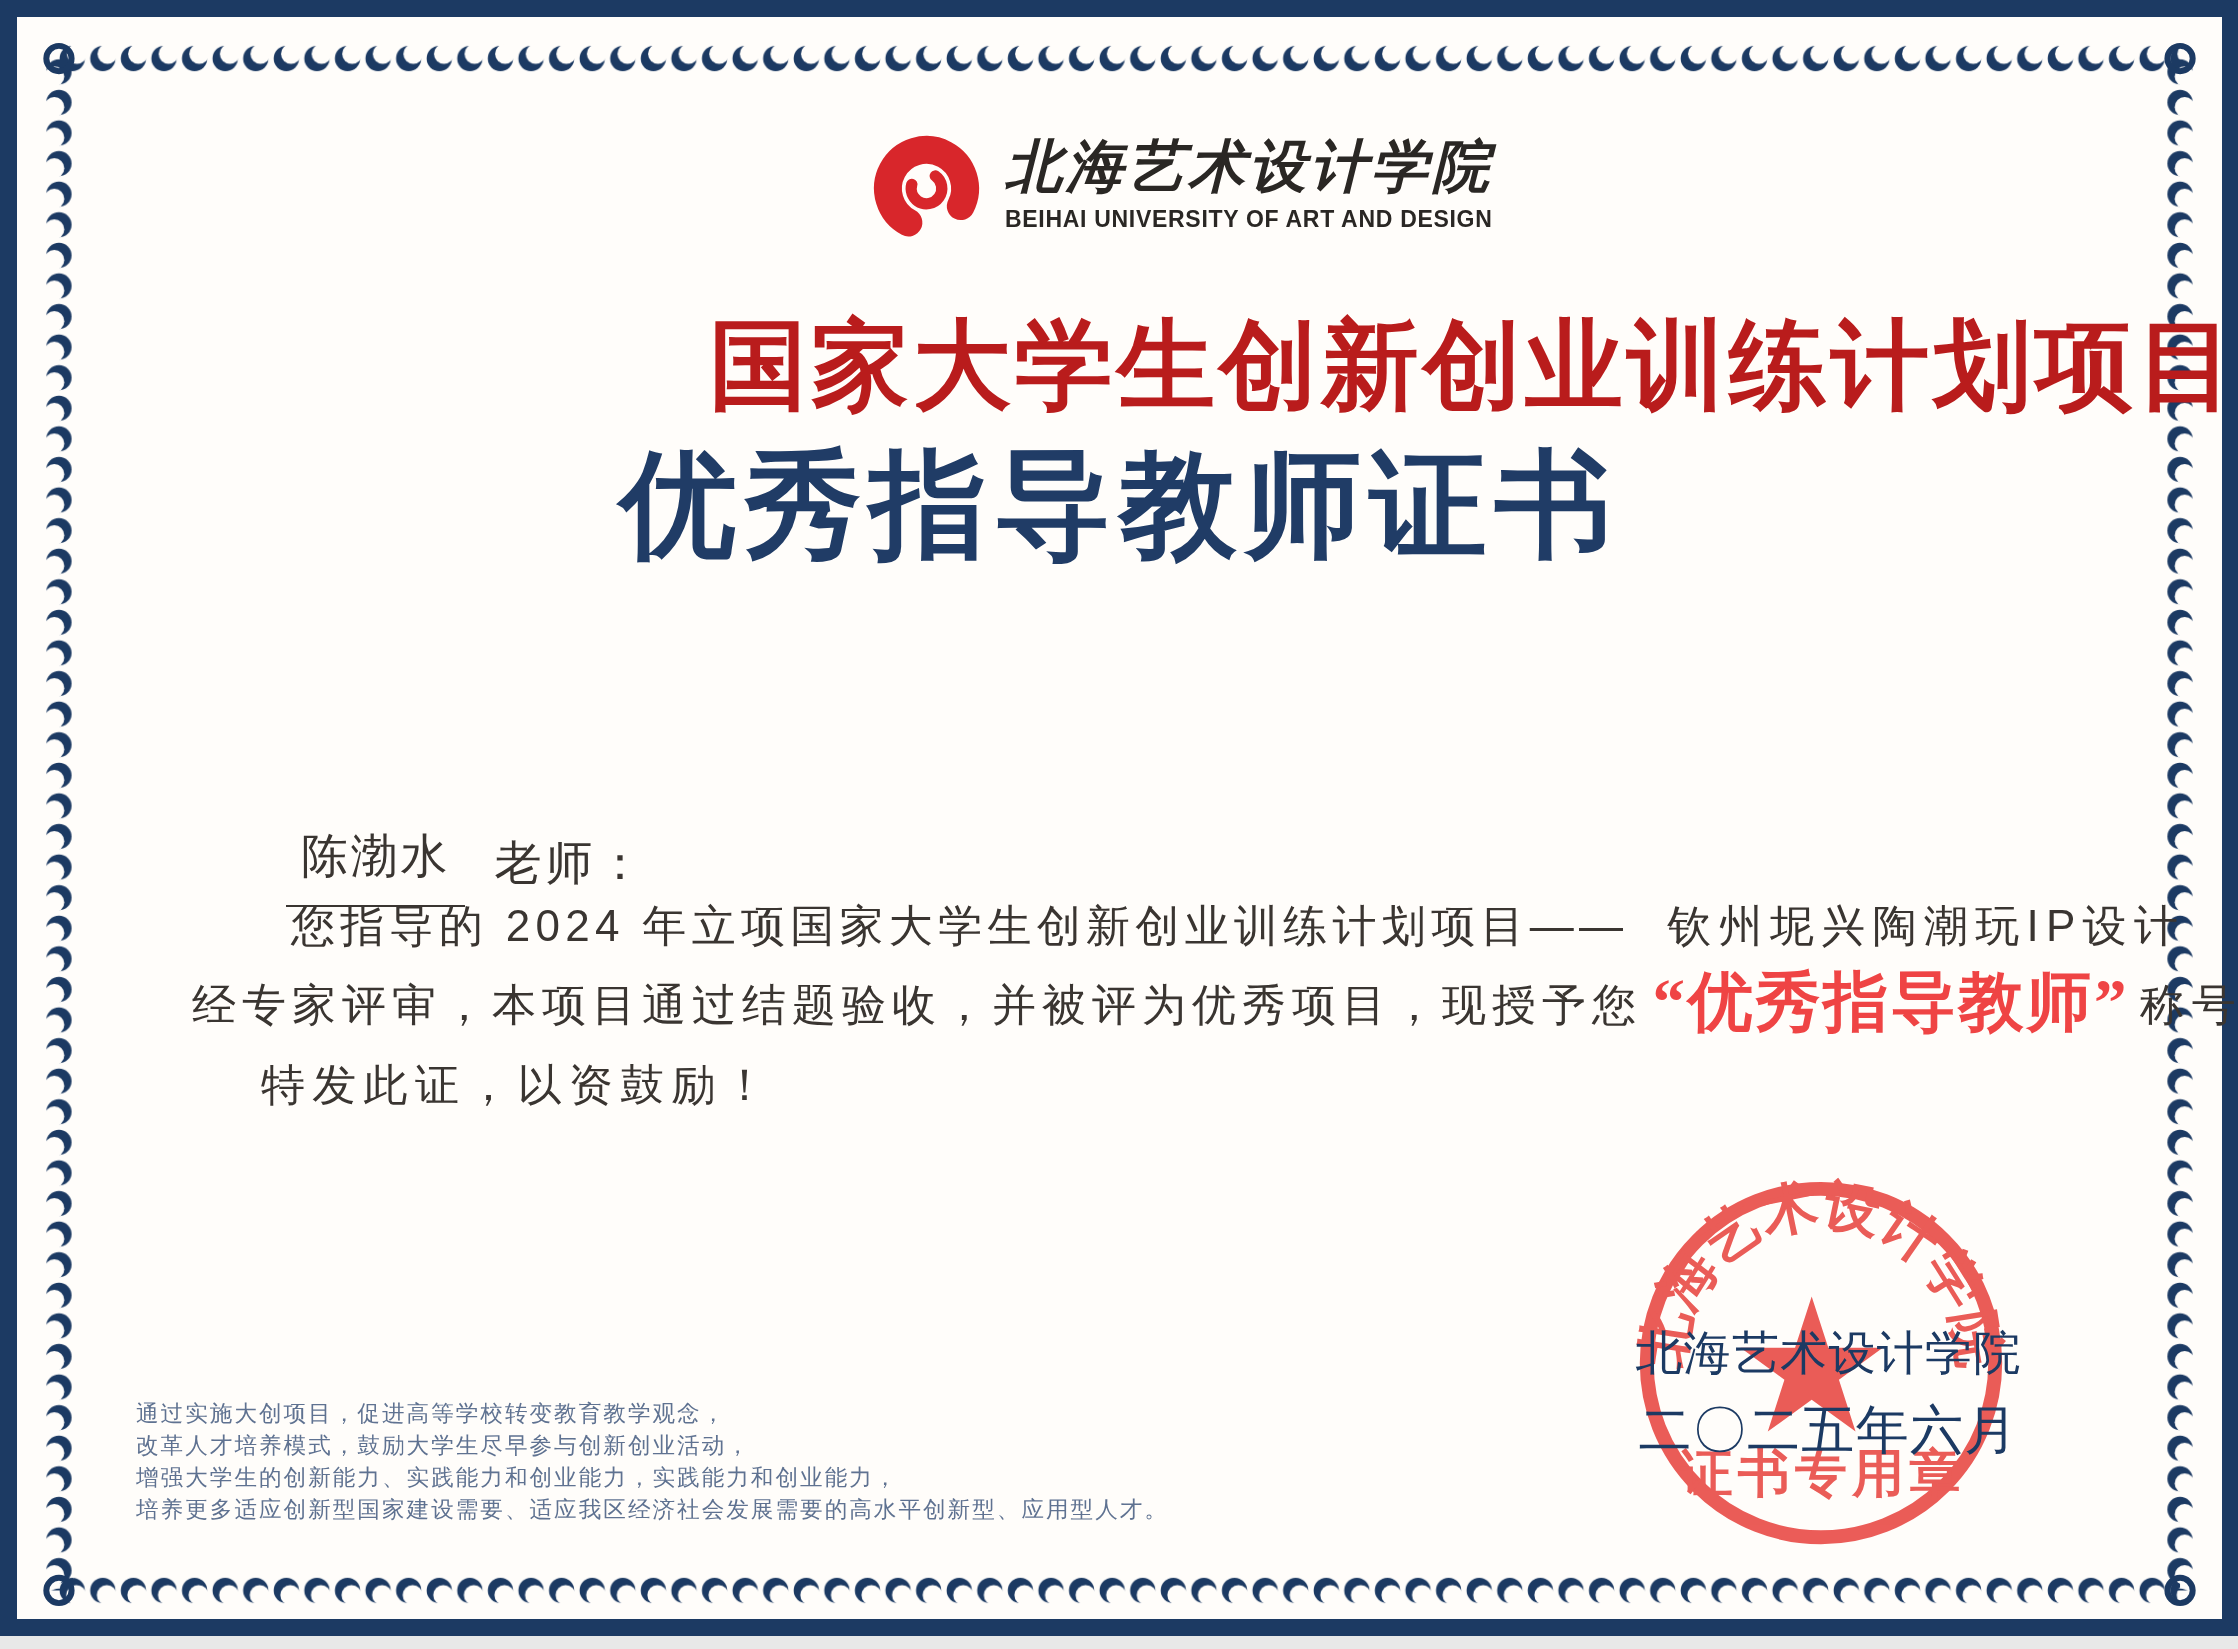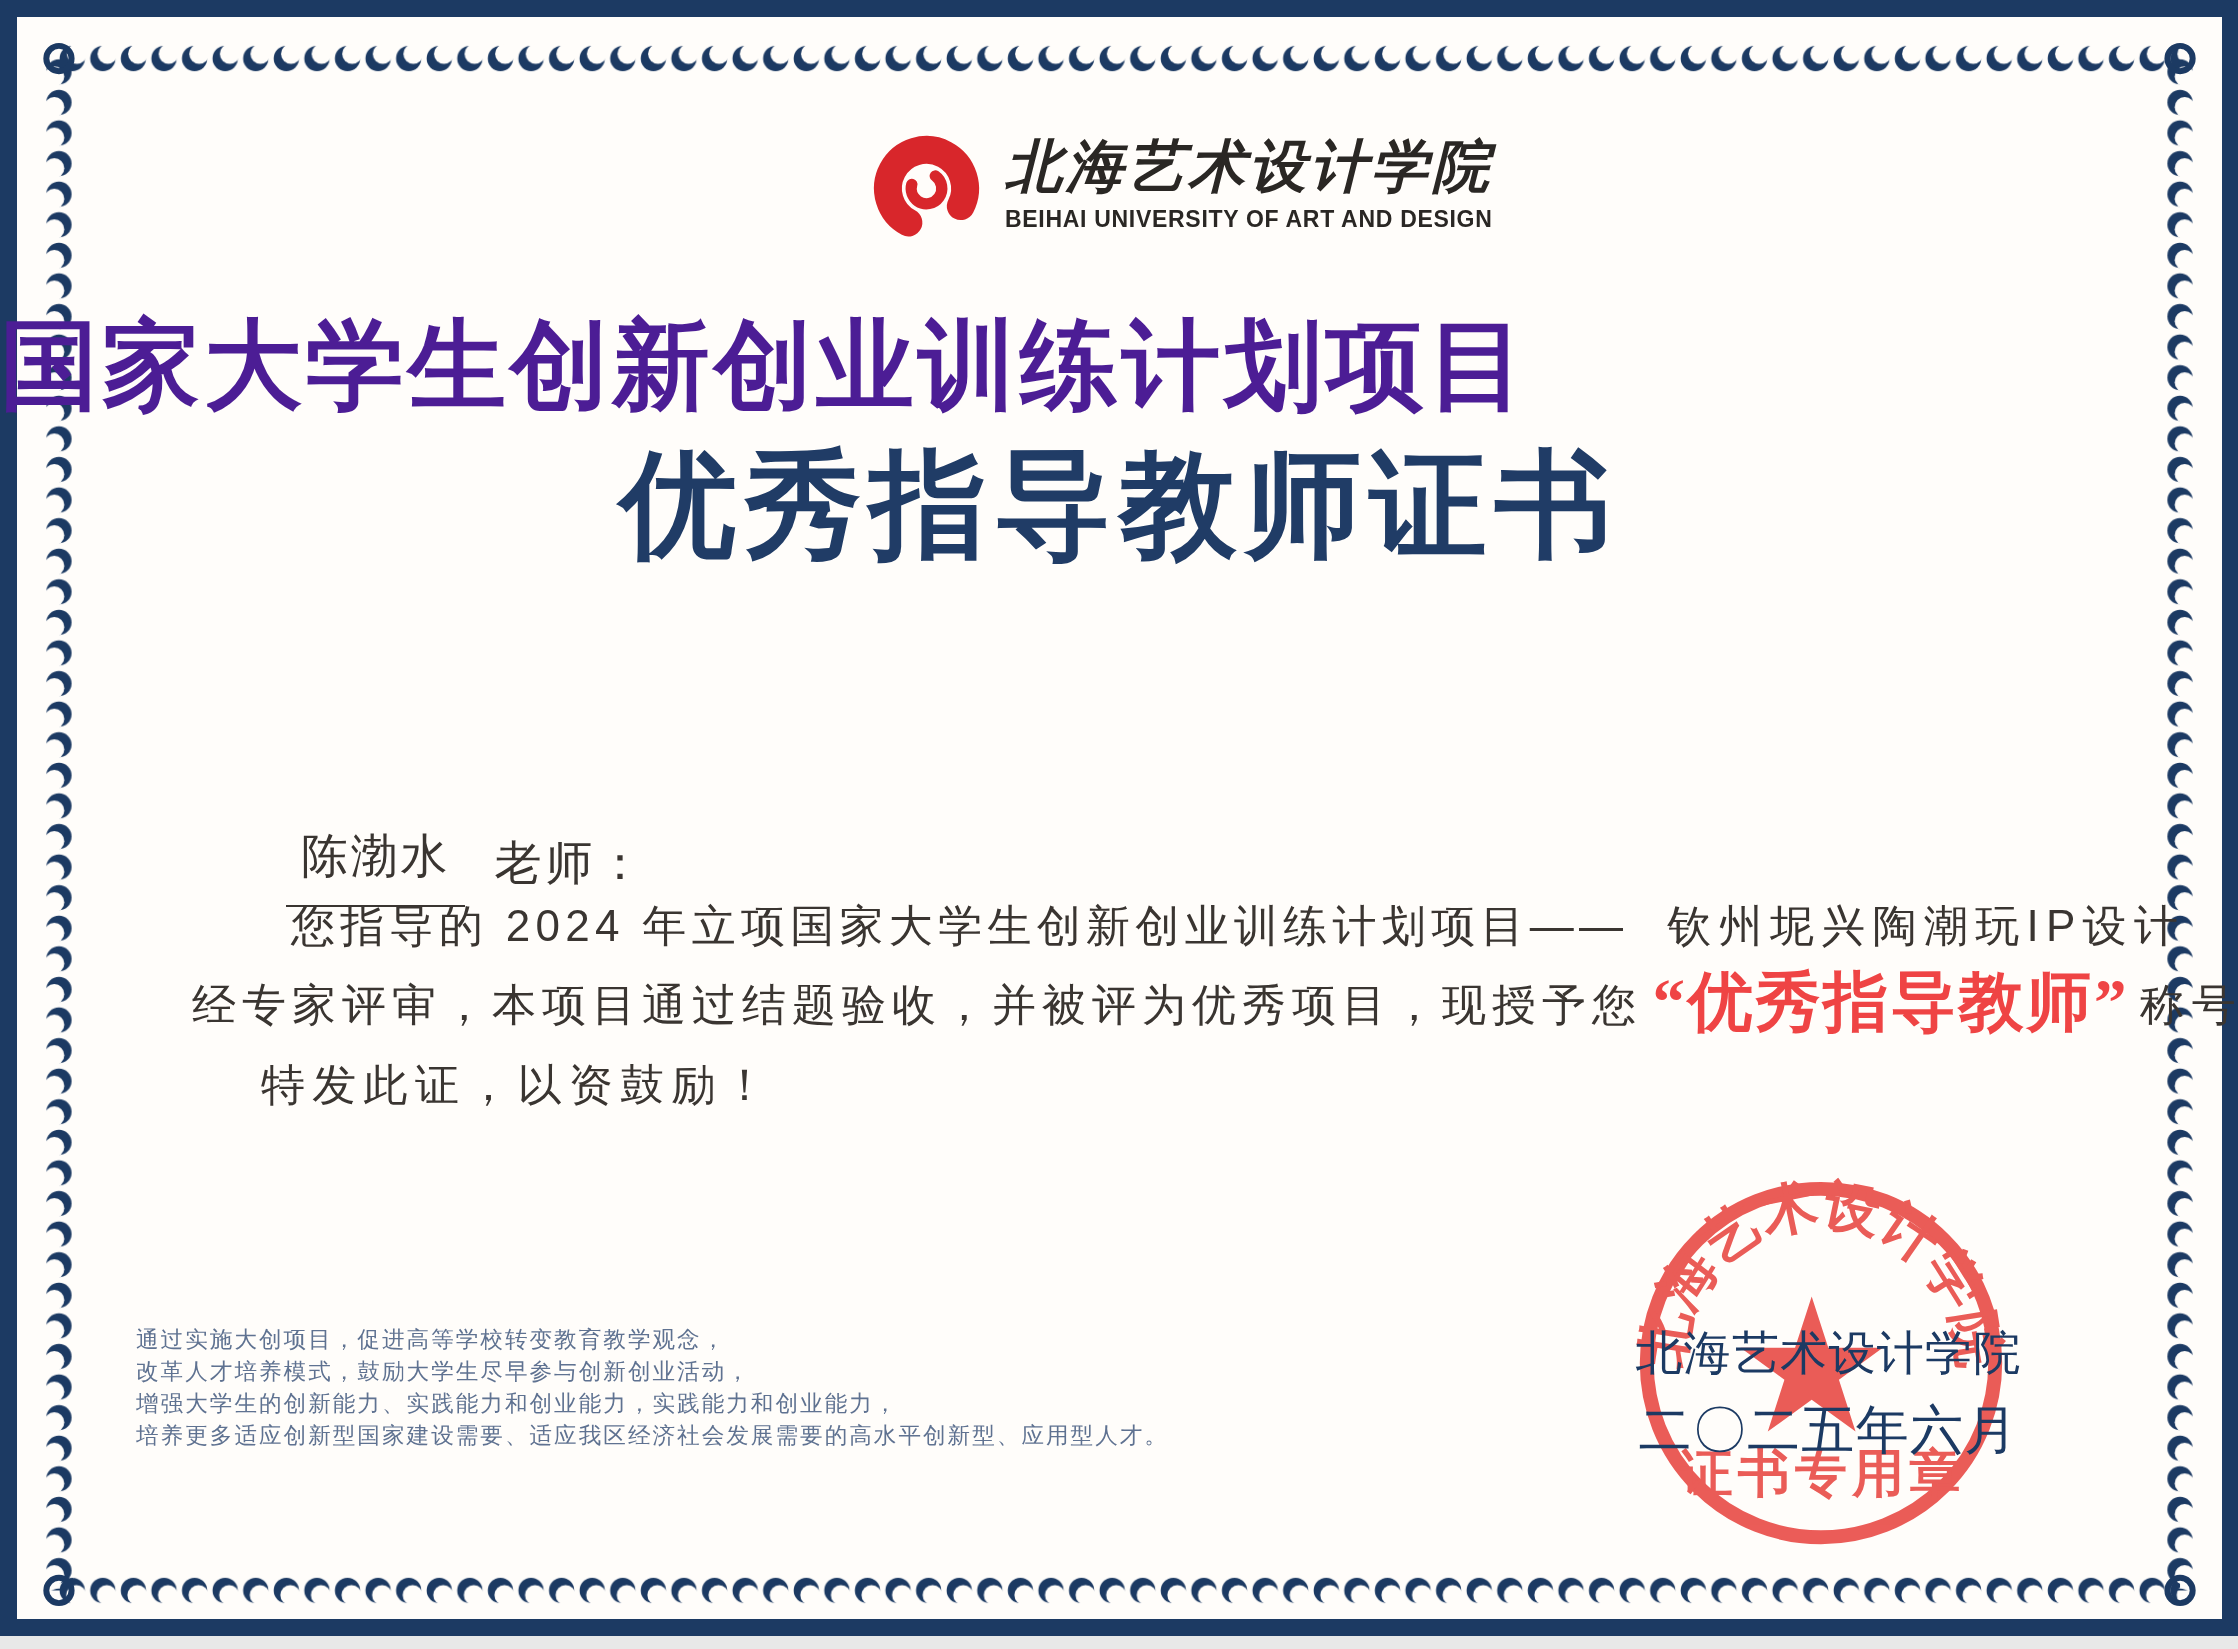--- a/index.html
+++ b/index.html
@@ -29,23 +29,23 @@
     color:#2a2724;white-space:nowrap;
   }
   .logo-en{
     font-family:"Liberation Sans","DejaVu Sans",sans-serif;
     font-weight:bold;font-size:23px;letter-spacing:0.7px;
     color:#2a2724;margin-top:2.7px;white-space:nowrap;
   }
 
   
   .title-main{
-    position:absolute;top:301px;left:0;width:100%;text-align:left;
+    position:absolute;top:301px;left:0;width:100%;text-align:right;
     font-family:Liberation Serif, serif;font-weight:bold;
-    font-size:98px;letter-spacing:4px;color:#4c1d95;white-space:nowrap;
+    font-size:98px;letter-spacing:4px;color:#b91c1c;white-space:nowrap;
   }
   .title-sub{
     position:absolute;top:427px;left:0;width:100%;text-align:center;
     font-family:"Liberation Serif","DejaVu Serif",serif;font-weight:bold;
     font-size:117px;letter-spacing:8px;color:#203c66;white-space:nowrap;
   }
 
   
   .name-row{position:absolute;left:286px;top:797px;display:flex;align-items:flex-end;color:#3a3531;margin-top:28px;}
   .recipient-name{
@@ -62,21 +62,21 @@
   .award-title{
     font-family:"Liberation Serif","DejaVu Serif",serif;font-weight:bold;
     font-size:65px;color:#ef4444;letter-spacing:2.7px;
     margin:0 10.6px;vertical-align:-4px;text-align:right;
   }
   .line2-suffix{letter-spacing:8px;}
   .body-line3{left:261px;top:1056px;font-size:44px;letter-spacing:7.3px;}
 
   
   .footer-note{
-    position:absolute;left:136px;top:1324px;
+    position:absolute;left:136px;top:1398px;
     font-family:"Liberation Serif","DejaVu Serif",serif;
     font-size:22.6px;letter-spacing:2px;line-height:32px;color:#5f7291;
   }
   .footer-note div{white-space:nowrap;}
 
   
   .seal-svg{position:absolute;left:0;top:0;width:2239px;height:1649px;pointer-events:none;}
   .issuer{
     position:absolute;left:1621px;top:1322px;width:415px;text-align:center;
     font-size:47px;letter-spacing:1.3px;color:#1c3a63;white-space:nowrap;

